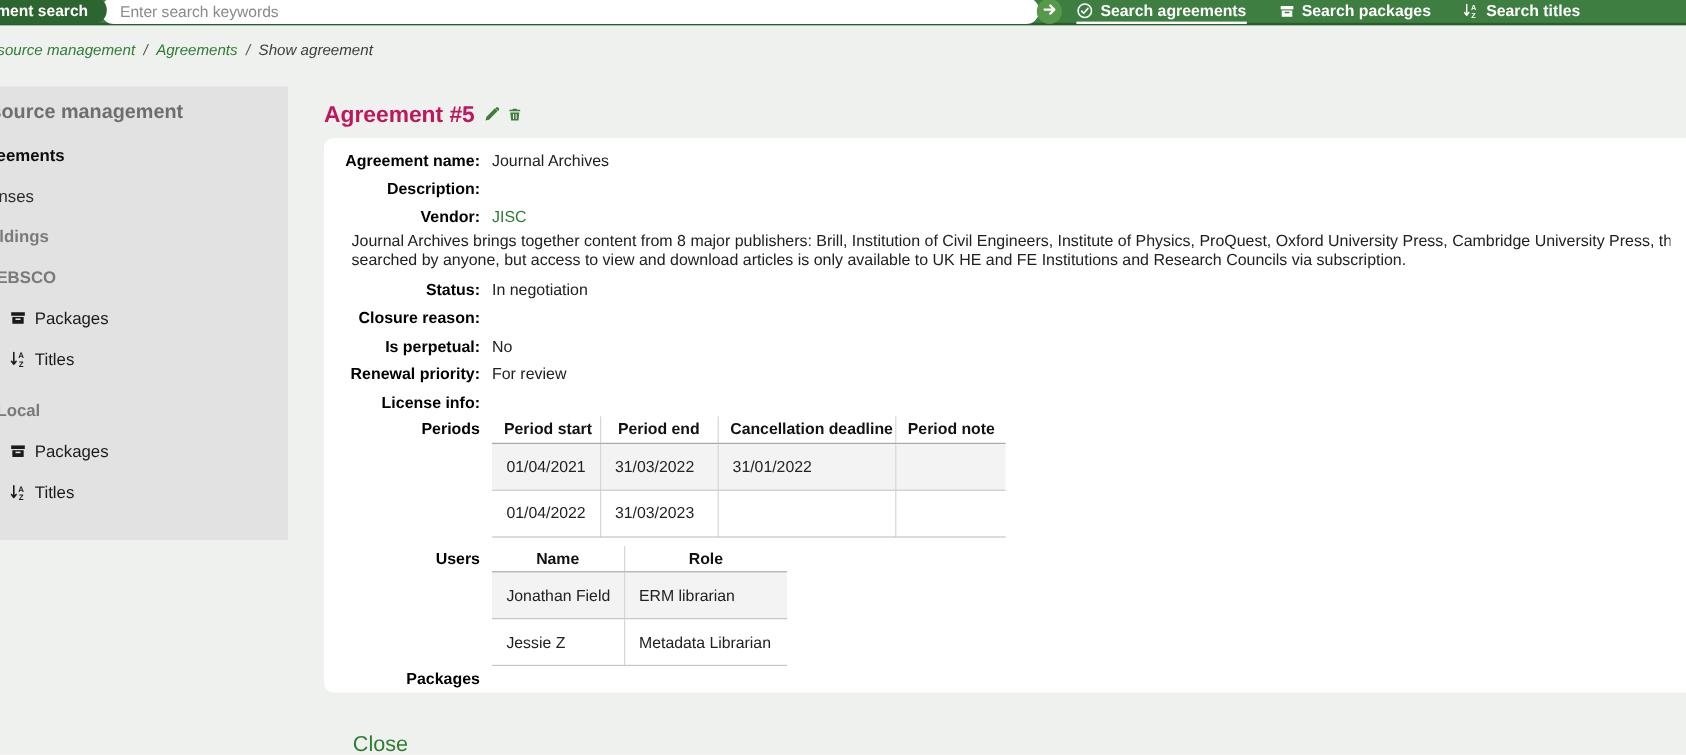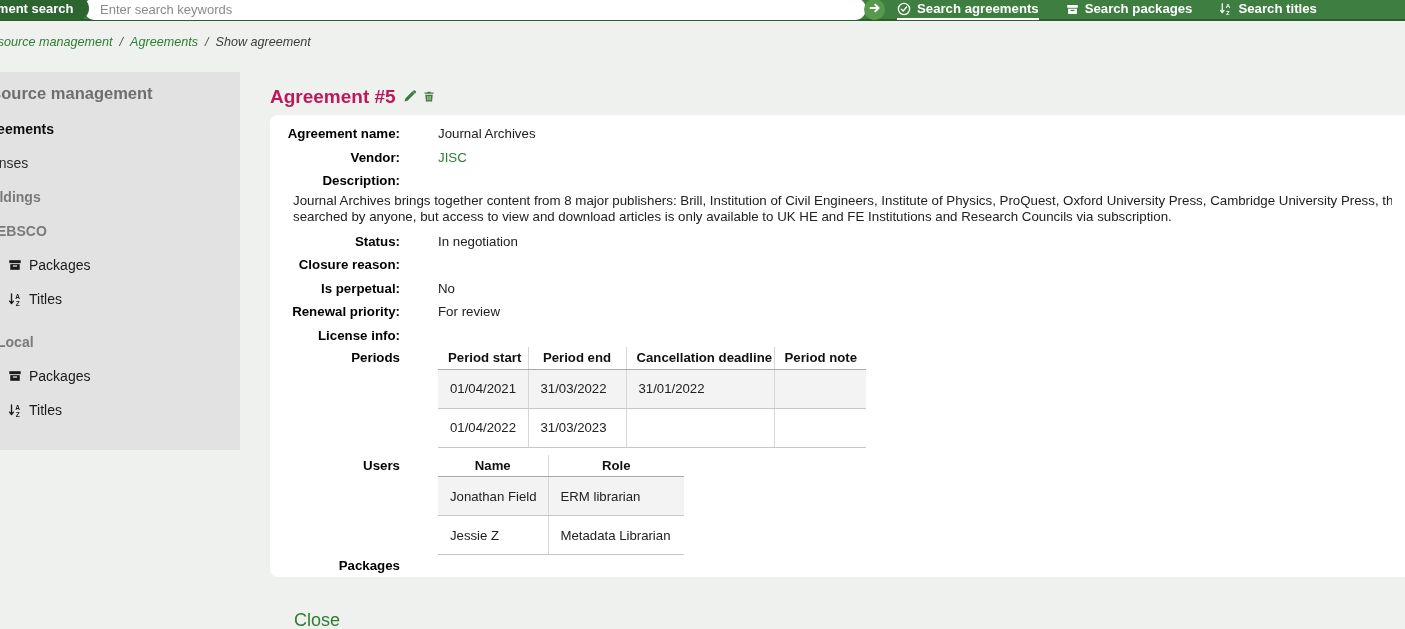--- a/index.html
+++ b/index.html
@@ -93,21 +93,21 @@
     position:absolute;left:270px;top:86px;
     font-size:19px;font-weight:bold;color:#be185d;
     display:flex;align-items:center;gap:7px;
   }
   .title-action{color:#3f7d3f;cursor:pointer;display:flex;align-items:center;}
   .panel{
     position:absolute;left:270px;top:115px;width:1135px;height:462px;
     background:#ffffff;border-radius:8px 0 0 8px;
     padding:7px 0 0 12px;overflow:hidden;
   }
-  .frow{display:flex;min-height:23.5px;align-items:center;gap:28px;}
+  .frow{display:flex;min-height:23.5px;align-items:center;}
   .frow.top-align{align-items:flex-start;}
   .flabel{
     flex:0 0 118px;width:118px;text-align:right;font-weight:bold;color:#000;
     margin-right:10px;line-height:23.5px;white-space:nowrap;
   }
   .frow.top-align .flabel{line-height:22px;}
   .fvalue{color:#212121;line-height:23.5px;}
   .link{color:var(--link-green);text-decoration:none;cursor:pointer;}
   .desc-block{padding-left:11px;margin-bottom:4px;width:1110px;}
   .desc-line{white-space:nowrap;overflow:hidden;line-height:16.5px;color:#212121;}
@@ -272,27 +272,27 @@
 </div>
 
 <div class="panel">
 
   <div class="frow">
     <span class="flabel">Agreement name:</span>
     <span class="fvalue">Journal Archives</span>
   </div>
 
   <div class="frow">
+    <span class="flabel">Description:</span>
+    <span class="fvalue"></span>
+  </div>
+
+  <div class="frow">
     <span class="flabel">Vendor:</span>
     <a class="fvalue link">JISC</a>
-  </div>
-
-  <div class="frow">
-    <span class="flabel">Description:</span>
-    <span class="fvalue"></span>
   </div>
   <div class="desc-block">
     <div class="desc-line">Journal Archives brings together content from 8 major publishers: Brill, Institution of Civil Engineers, Institute of Physics, ProQuest, Oxford University Press, Cambridge University Press, the Royal</div>
     <div class="desc-line">searched by anyone, but access to view and download articles is only available to UK HE and FE Institutions and Research Councils via subscription.</div>
   </div>
 
   <div class="frow">
     <span class="flabel">Status:</span>
     <span class="fvalue">In negotiation</span>
   </div>

